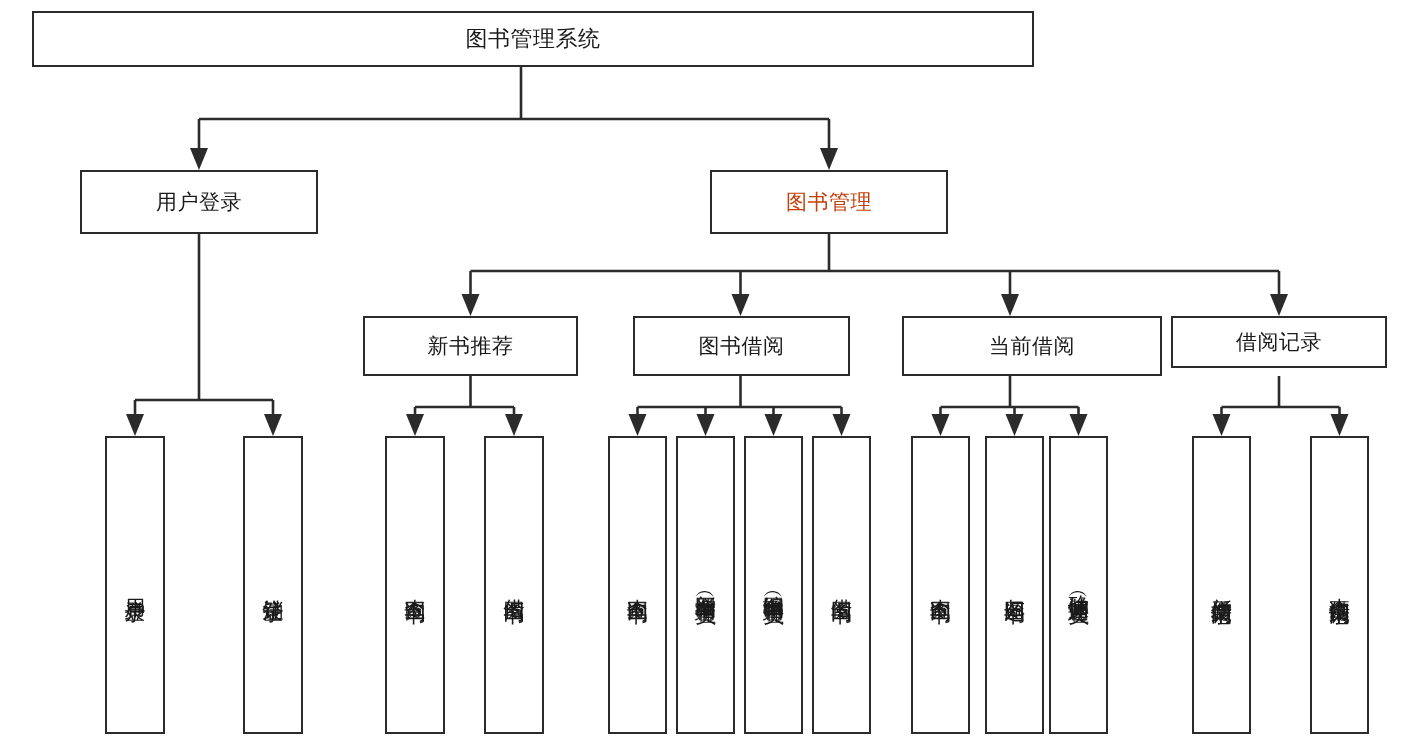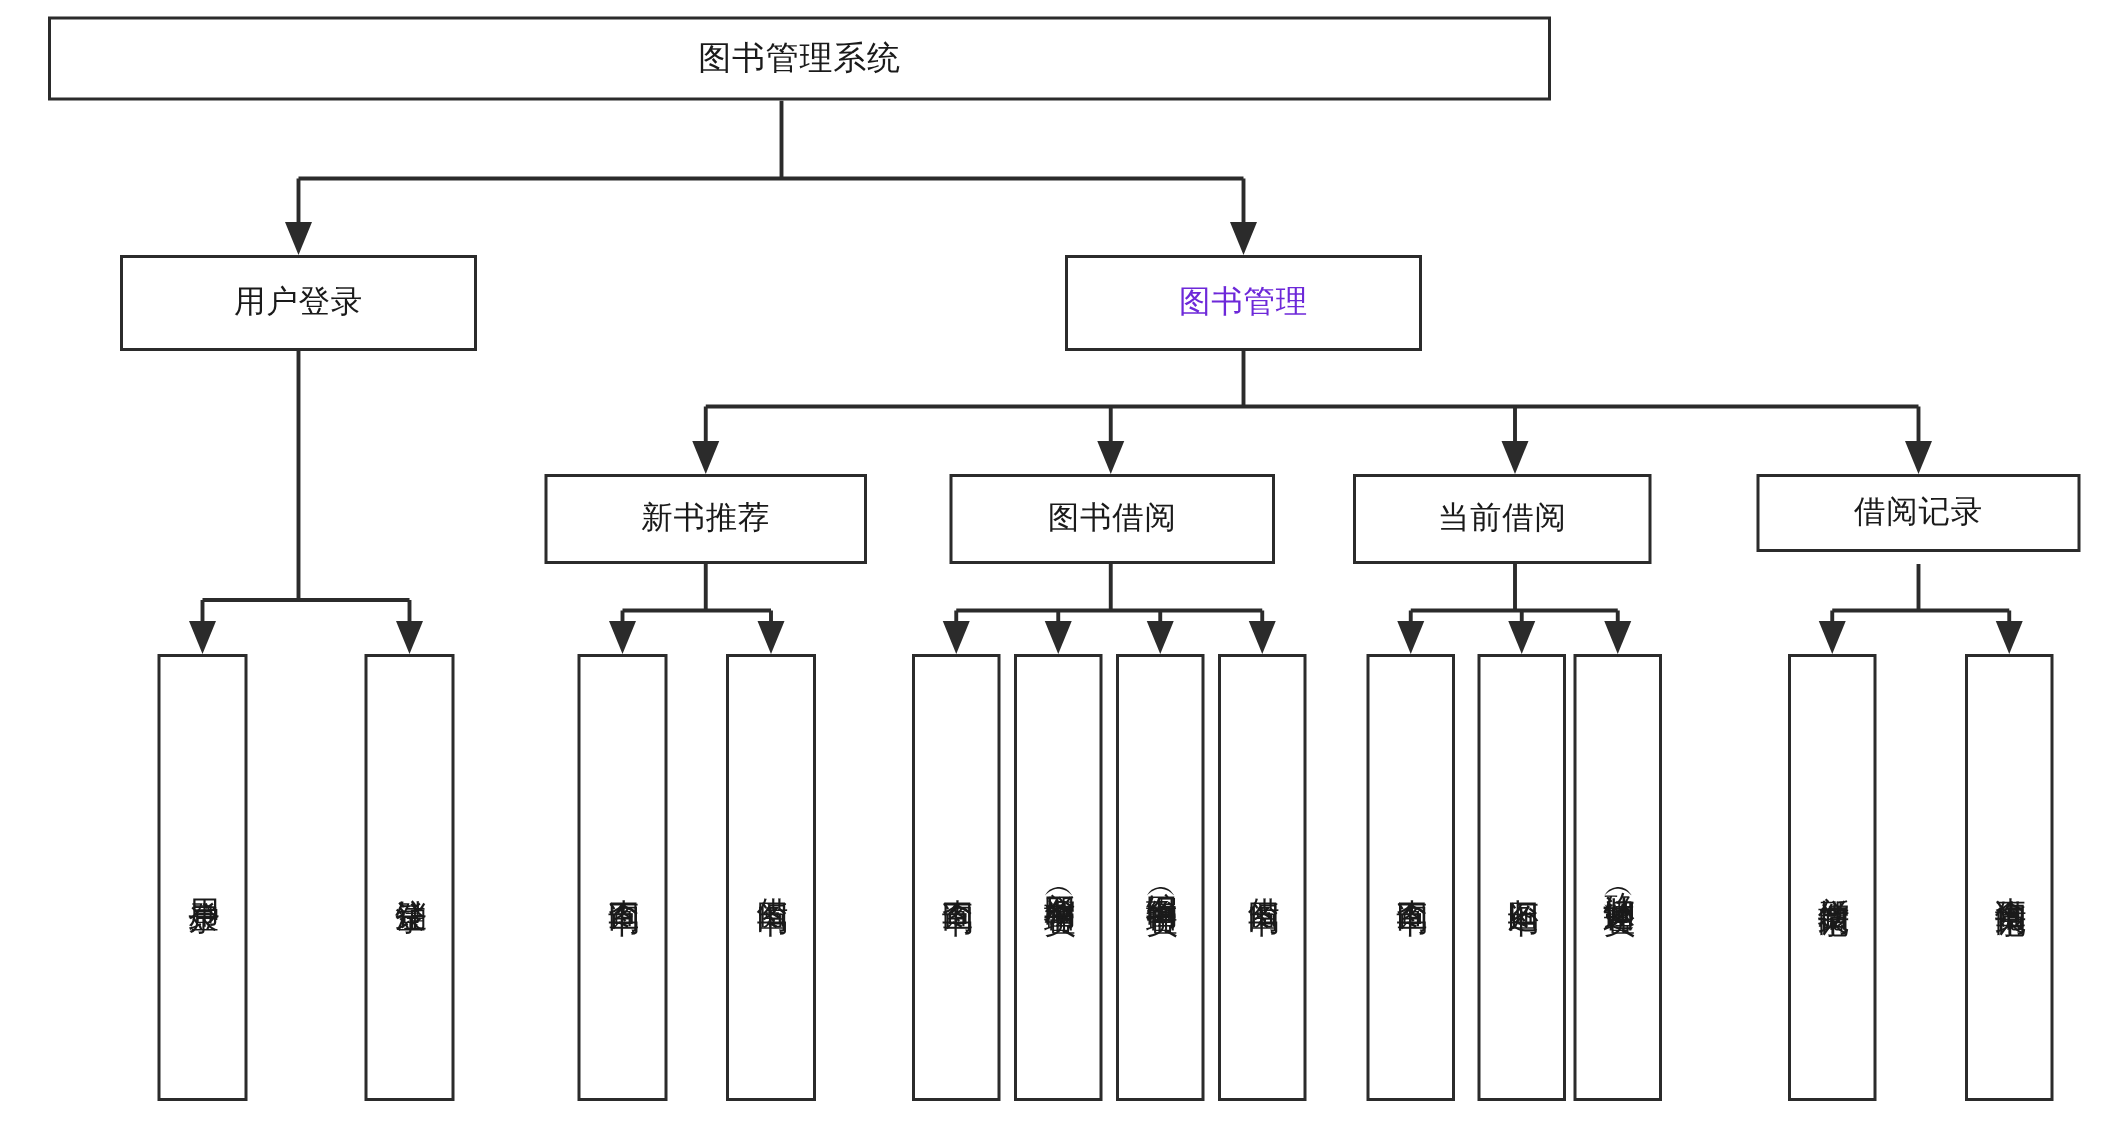--- a/index.html
+++ b/index.html
@@ -131,29 +131,29 @@
       <path d="M 1330.5 414 L 1348.5 414 L 1339.5 436 Z" fill="#2b2b2b"></path>
     </svg>
   <div id="nodes-layer">
       <div class="node horiz root" style="left: 20px; top: 11px; width: 1002px; height: 56px; border-color: rgb(43, 43, 43); margin-left: 12px;">
         <span class="node-label" style="color: rgb(26, 26, 26);">图书管理系统</span>
       </div>
       <div class="node horiz" style="left: 80px; top: 170px; width: 238px; height: 64px; border-color: rgb(43, 43, 43);">
         <span class="node-label" style="color: rgb(26, 26, 26);">用户登录</span>
       </div>
       <div class="node horiz" style="left: 710px; top: 170px; width: 238px; height: 64px; border-color: rgb(43, 43, 43);">
-        <span class="node-label" style="color: #6d28d9;">图书管理</span>
+        <span class="node-label" style="color: #c2410c;">图书管理</span>
       </div>
       <div class="node horiz" style="left: 363px; top: 316px; width: 215px; height: 60px; border-color: rgb(43, 43, 43);">
         <span class="node-label" style="color: rgb(26, 26, 26);">新书推荐</span>
       </div>
       <div class="node horiz" style="left: 633px; top: 316px; width: 217px; height: 60px; border-color: rgb(43, 43, 43);">
         <span class="node-label" style="color: rgb(26, 26, 26);">图书借阅</span>
       </div>
-      <div class="node horiz" style="left: 902px; top: 316px; width: 199px; height: 60px; border-color: rgb(43, 43, 43);">
+      <div class="node horiz" style="left: 902px; top: 316px; width: 260px; height: 60px; border-color: rgb(43, 43, 43);">
         <span class="node-label" style="color: rgb(26, 26, 26);">当前借阅</span>
       </div>
       <div class="node horiz" style="left: 1171px; top: 316px; width: 216px; height: 52px; border-color: rgb(43, 43, 43);">
         <span class="node-label" style="color: rgb(26, 26, 26);">借阅记录</span>
       </div>
       <div class="node vert" style="left: 105px; top: 436px; width: 60px; height: 298px; border-color: rgb(43, 43, 43);">
         <span class="node-label" style="color: rgb(26, 26, 26);">用户登录</span>
       </div>
       <div class="node vert" style="left: 243px; top: 436px; width: 60px; height: 298px; border-color: rgb(43, 43, 43);">
         <span class="node-label" style="color: rgb(26, 26, 26);">注销登录</span>

